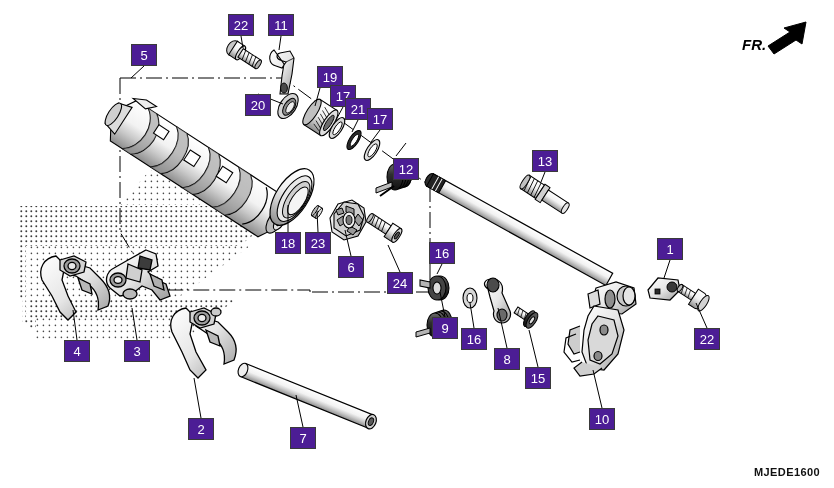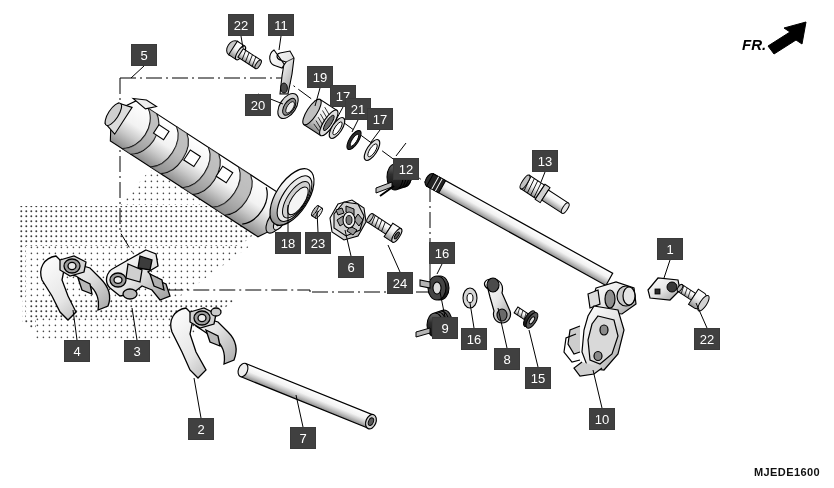--- a/index.html
+++ b/index.html
@@ -2,21 +2,21 @@
 <html><head>
 <meta charset="utf-8">
 <title>Parts Diagram</title>
 <style>
   html,body{margin:0;padding:0;background:#fff;}
   body{width:834px;height:488px;overflow:hidden;
        font-family:"Liberation Sans", sans-serif;}
   #stage{position:relative;width:834px;height:488px;background:#ffffff;}
   #art{position:absolute;left:0;top:0;width:834px;height:488px;}
 
-  .callout{position:absolute;width:26px;height:22px;background:#404040;
+  .callout{position:absolute;width:26px;height:22px;background:#4c1d95;
            border:1px solid #3a3a3a;color:#ffffff;font-size:13px;
            font-family:"Liberation Sans", sans-serif;
            display:flex;align-items:center;justify-content:center;
            box-sizing:border-box;line-height:1;letter-spacing:0px;}
 
   #partcode{position:absolute;right:14px;bottom:10px;font-size:11px;
             font-weight:bold;color:#111;letter-spacing:0.4px;
             font-family:"Liberation Sans", sans-serif;}
   #frlabel{position:absolute;left:742px;top:36px;font-size:15px;
            font-weight:bold;font-style:italic;color:#000;
@@ -428,21 +428,21 @@
       </div>
       <div class="callout" style="left: 228px; top: 14px;">
         <span>22</span>
       </div>
       <div class="callout" style="left: 268px; top: 14px;">
         <span>11</span>
       </div>
       <div class="callout" style="left: 245px; top: 94px;">
         <span>20</span>
       </div>
-      <div class="callout" style="left: 307px; top: 66px;">
+      <div class="callout" style="left: 317px; top: 66px;">
         <span>19</span>
       </div>
       <div class="callout" style="left: 330px; top: 85px;">
         <span>17</span>
       </div>
       <div class="callout" style="left: 345px; top: 98px;">
         <span>21</span>
       </div>
       <div class="callout" style="left: 367px; top: 108px;">
         <span>17</span>

